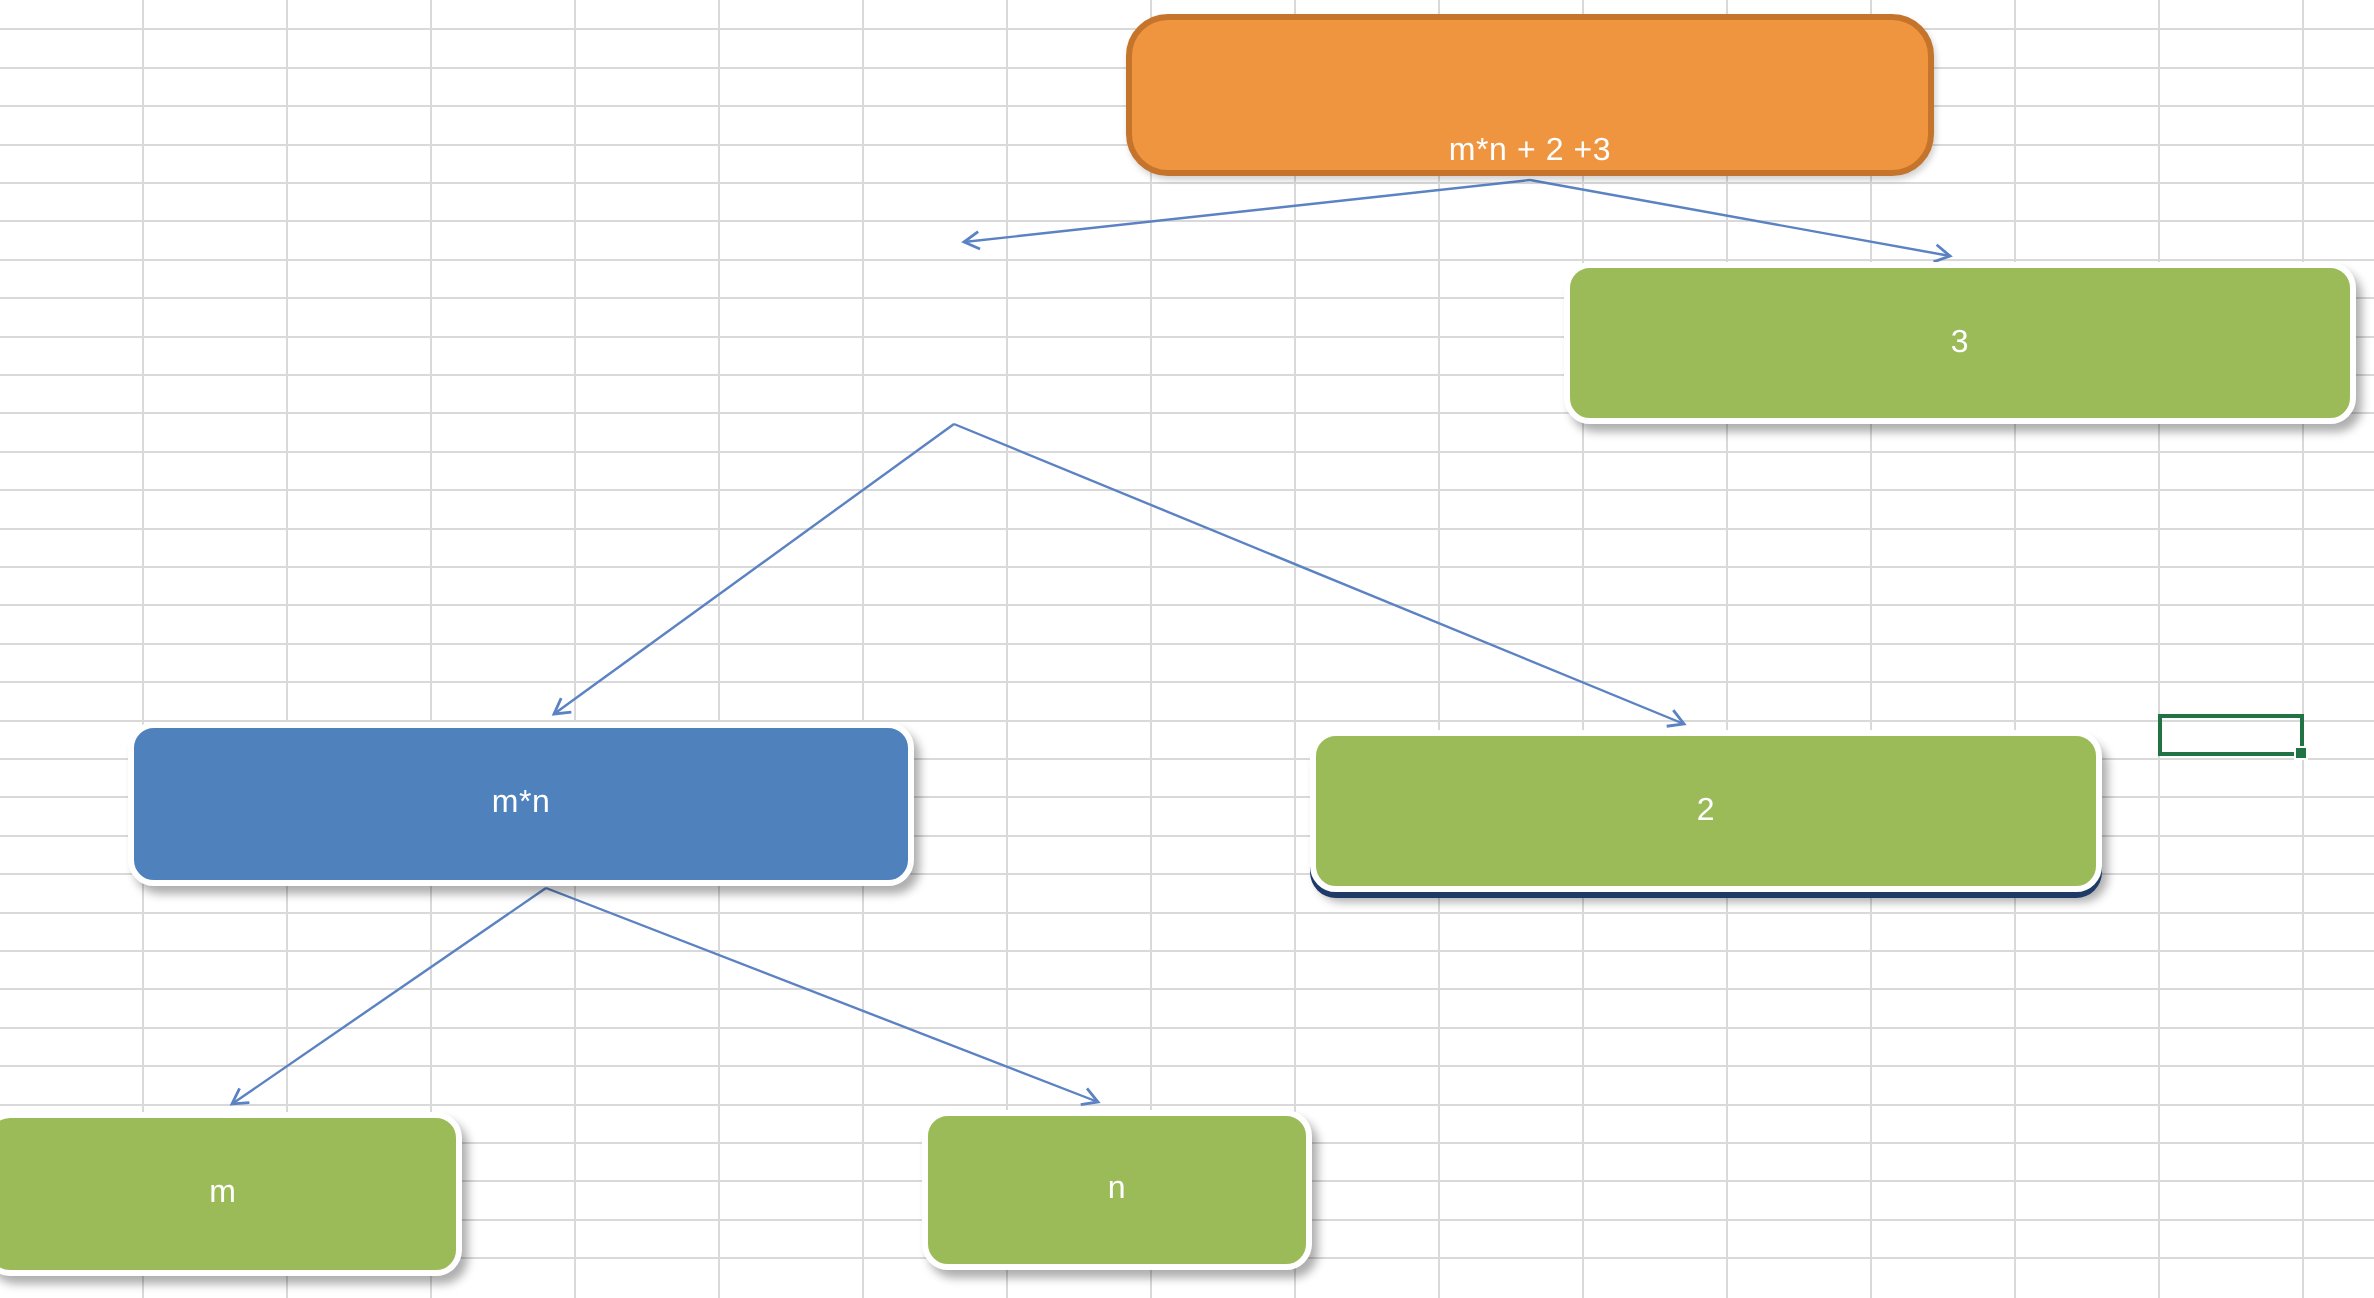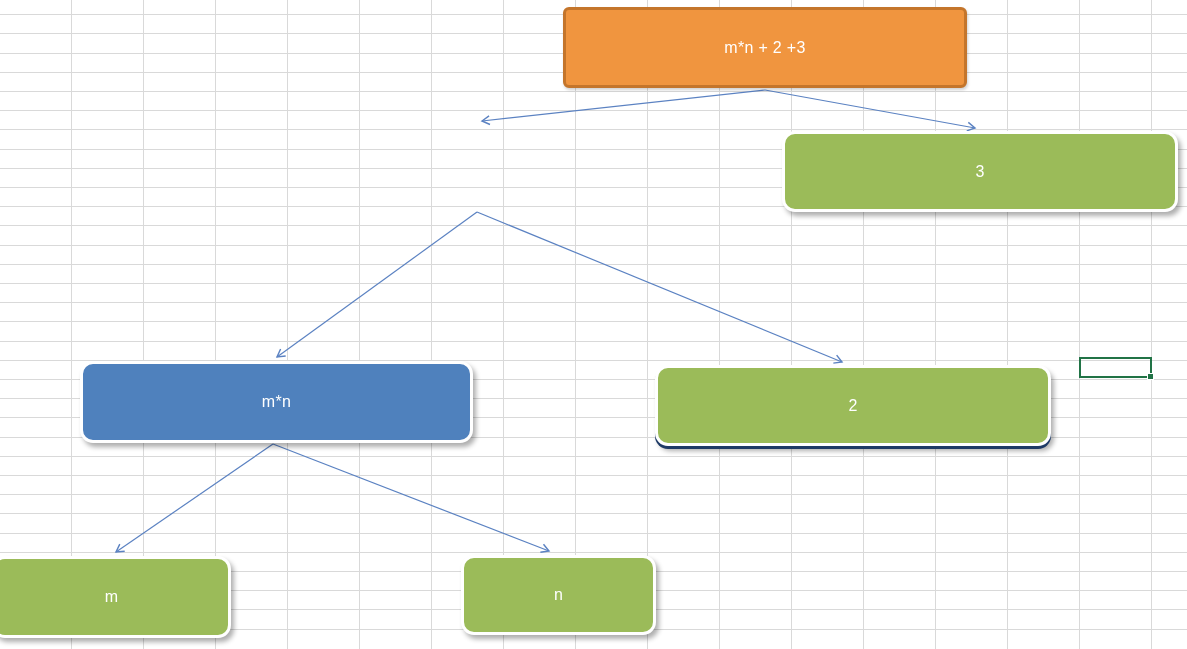--- a/index.html
+++ b/index.html
@@ -20,22 +20,23 @@
     box-sizing:border-box;
     display:flex;align-items:center;justify-content:center;
     color:#ffffff;font-size:16px;letter-spacing:.3px;
     text-align:center;
     cursor:default;
   }
   .node .lbl{pointer-events:none;}
   .node-orange{
     background:#F0953F;
     border:3px solid #C4752B;
-    border-radius:6px;
+    border-radius:21px;
     box-shadow:1px 2px 3px rgba(0,0,0,.18);
+    align-items:flex-end;
   }
   .node-blue-outline{
     background:#4F81BD;
     border:3px solid #3A6292;
     border-radius:15px;
     box-shadow:1px 2px 3px rgba(0,0,0,.18);
   }
   .wb{
     border:3px solid #ffffff;
     border-radius:13px;
@@ -84,21 +85,21 @@
 
   <div class="node node-orange" style="left:563px;top:7px;width:404px;height:81px">
     <span class="lbl">m*n + 2 +3</span>
   </div>
 
 
   <div class="node node-green wb" style="left:782px;top:131px;width:396px;height:81px">
     <span class="lbl">3</span>
   </div>
 
-  <div class="node node-blue-wb wb" style="left:80px;top:361px;width:393px;height:82px">
+  <div class="node node-blue-wb wb" style="left:64px;top:361px;width:393px;height:82px">
     <span class="lbl">m*n</span>
   </div>
 
   <div class="node node-green wb navy-under" style="left:655px;top:365px;width:396px;height:81px">
     <span class="lbl">2</span>
   </div>
 
   <div class="node node-green wb" style="left:-8px;top:556px;width:239px;height:82px">
     <span class="lbl">m</span>
   </div>

